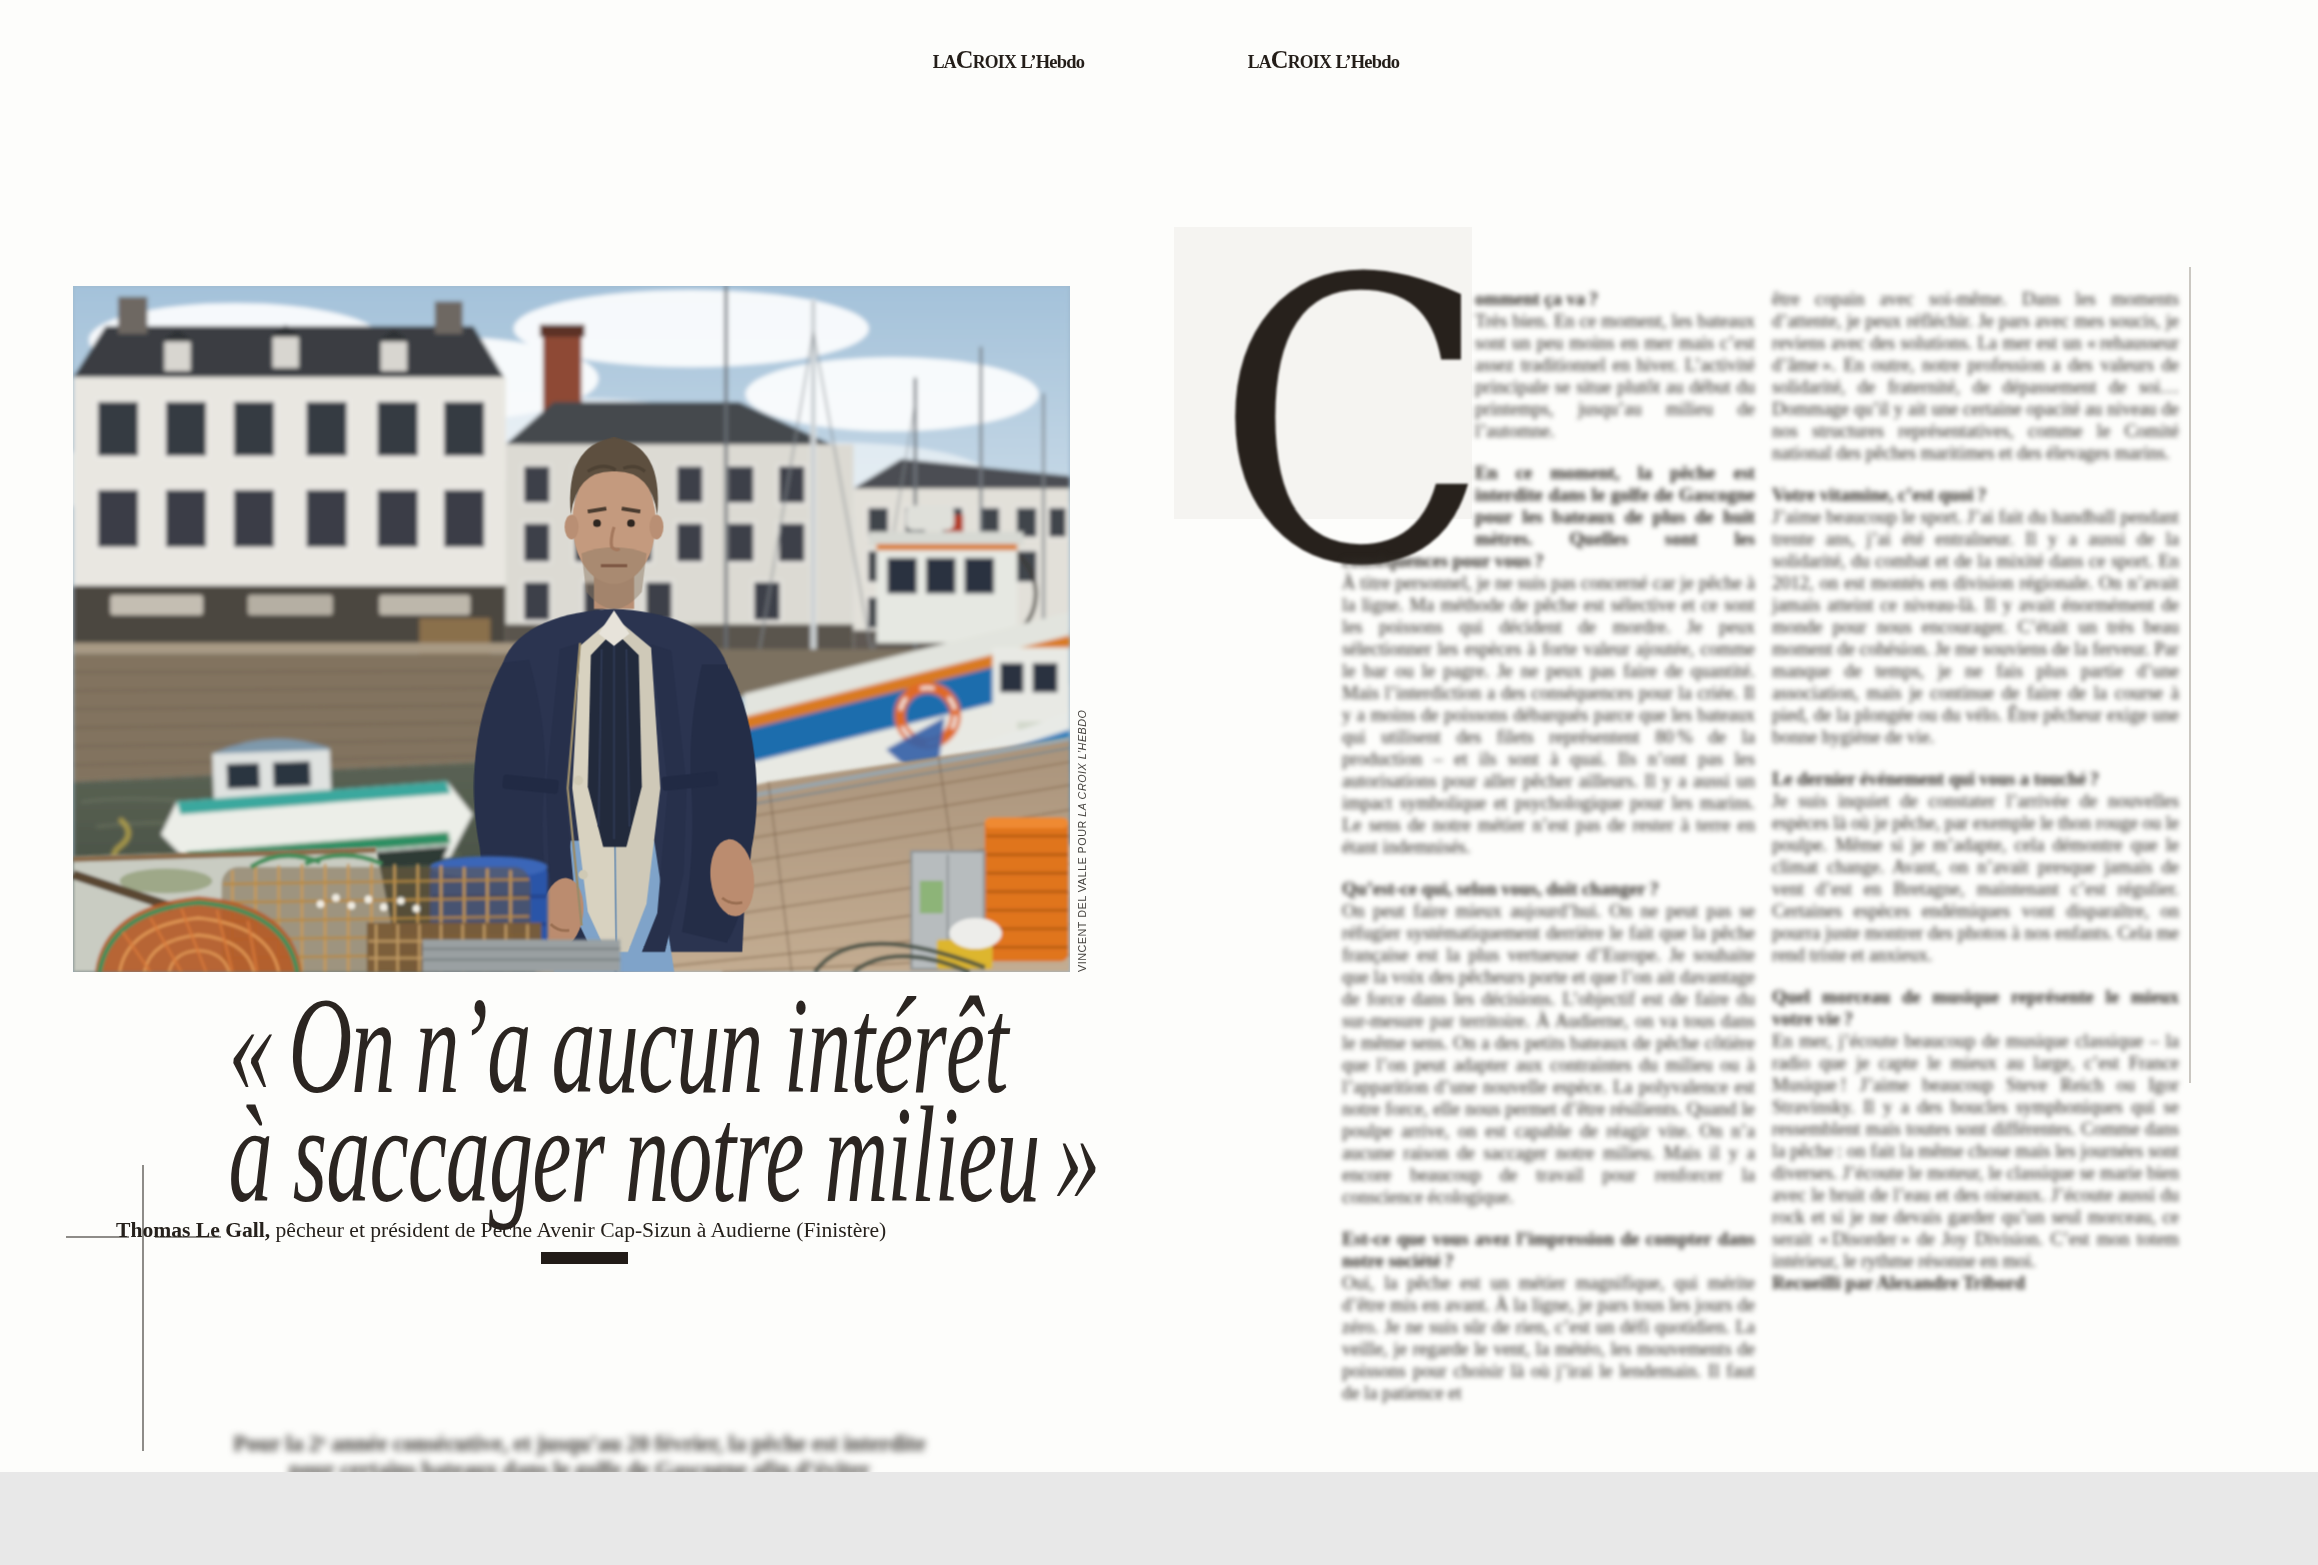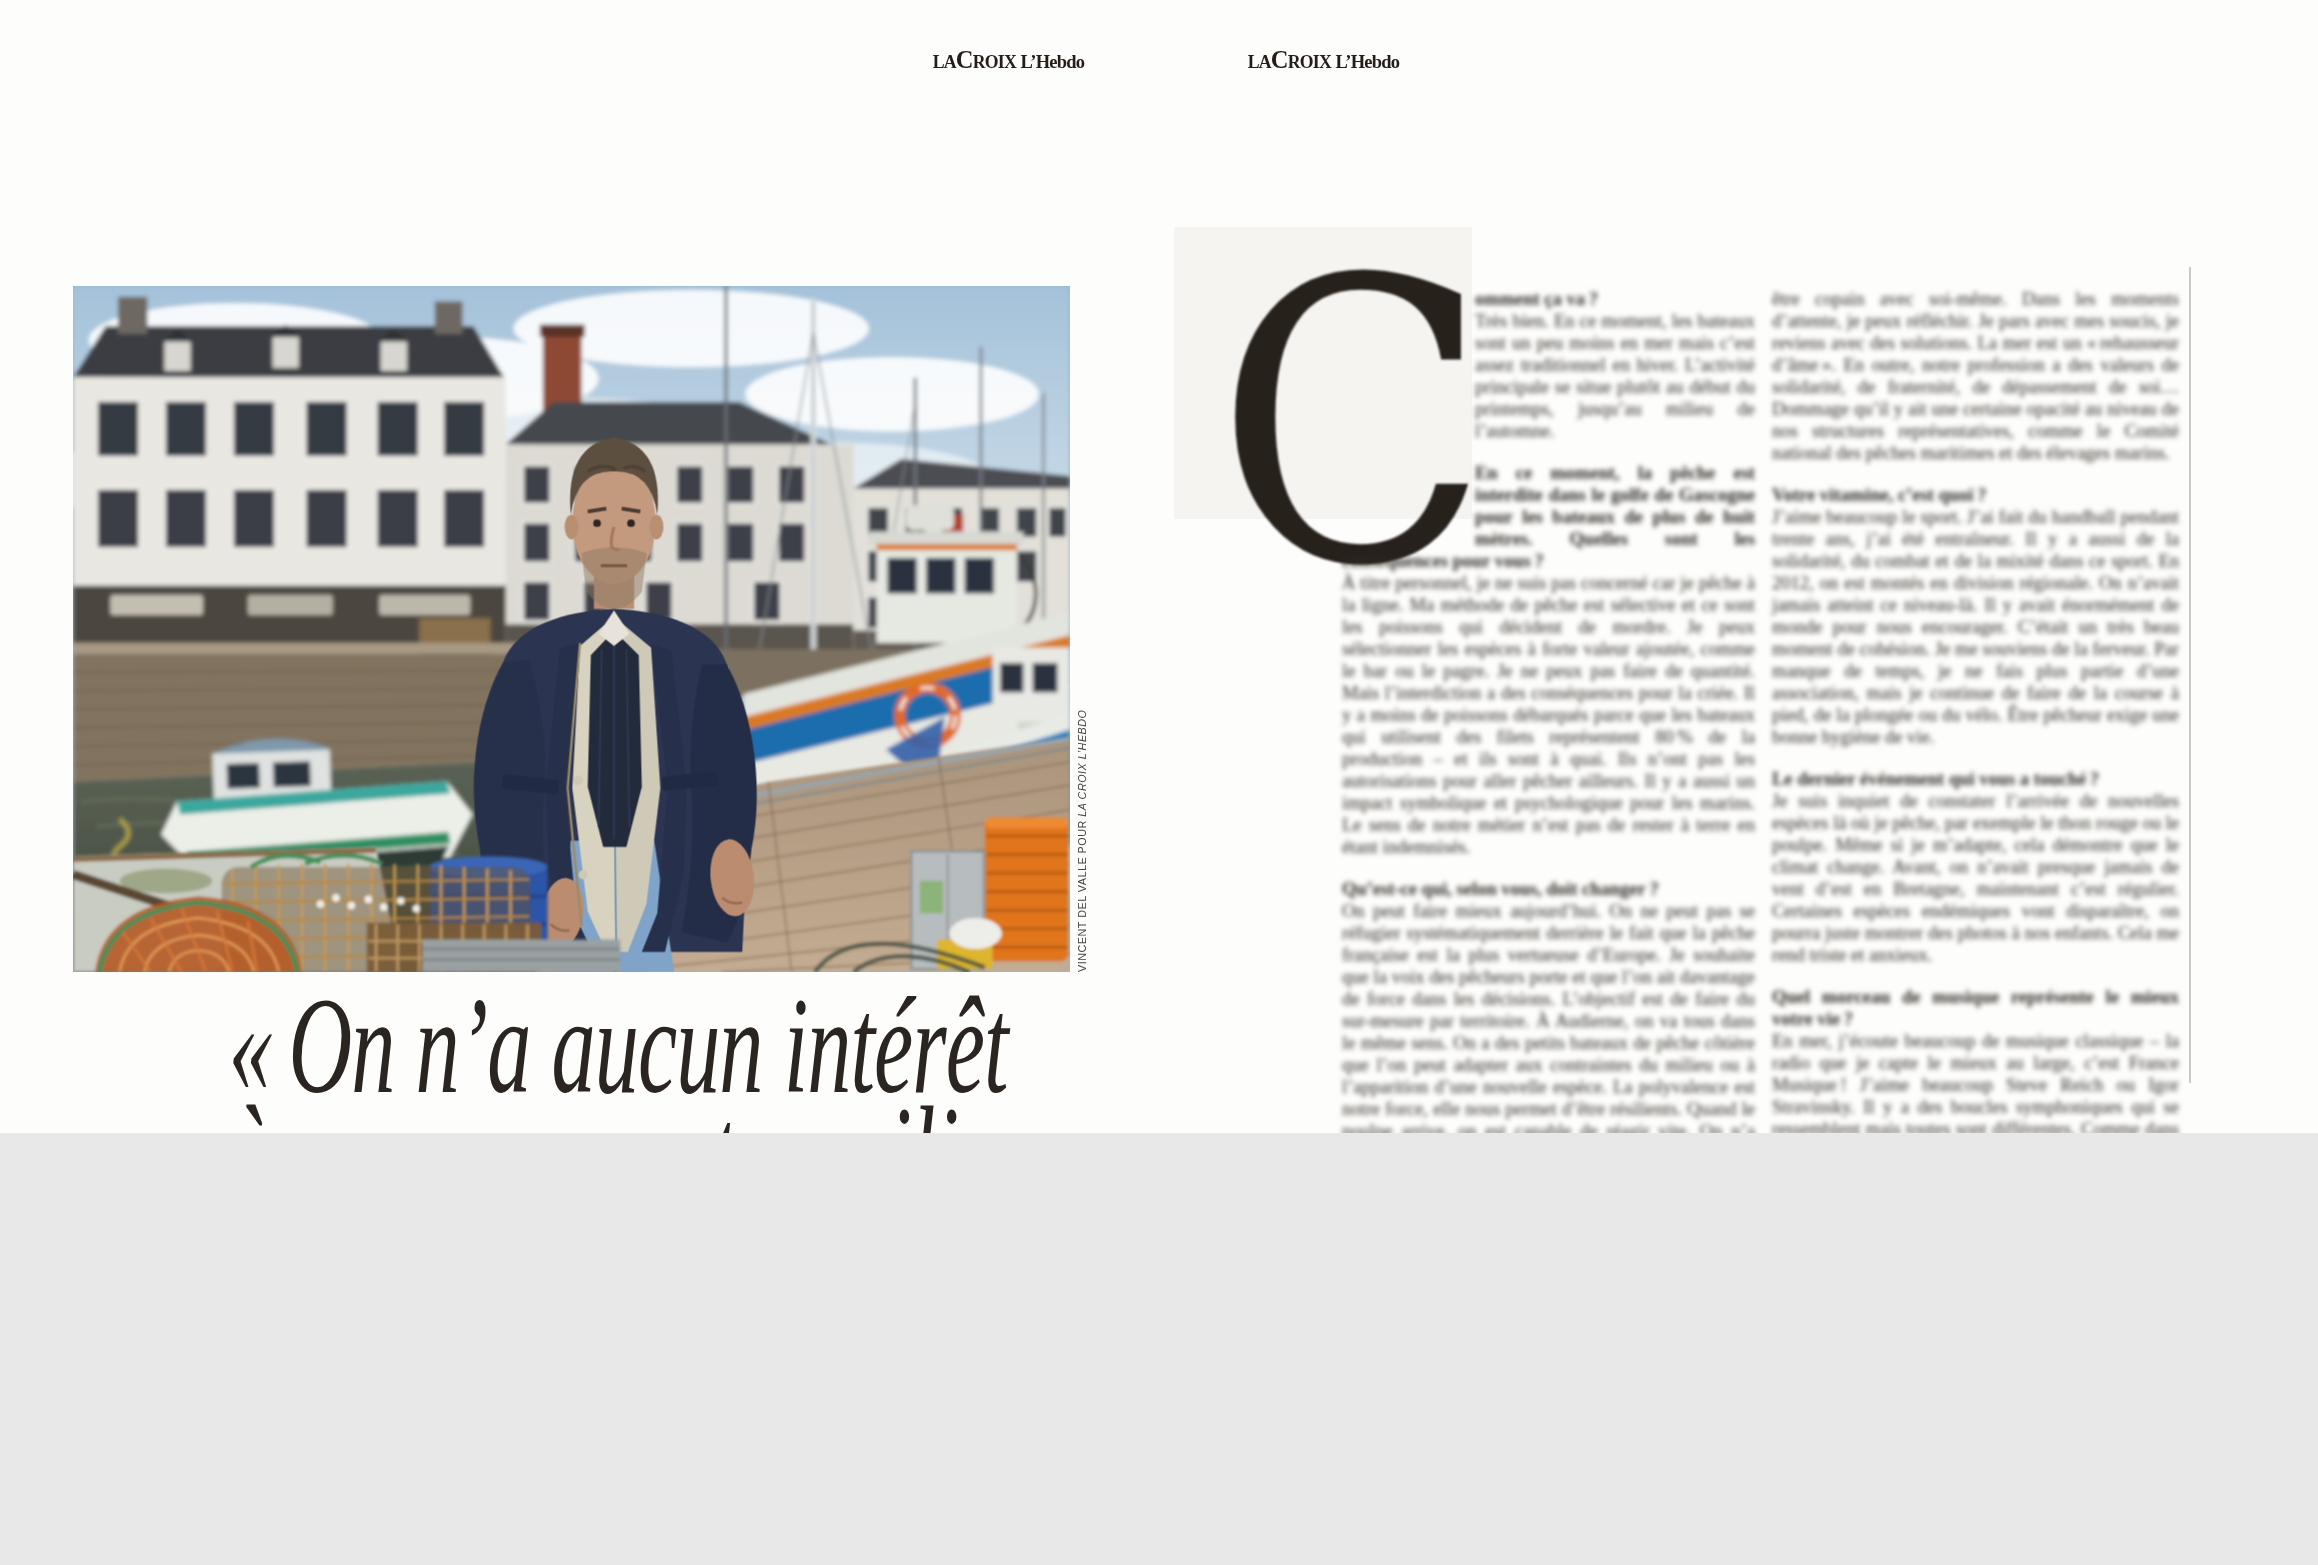--- a/index.html
+++ b/index.html
@@ -1,16 +1,16 @@
 <!DOCTYPE html>
 <html style="font-size:12.4px"><head>
 <meta charset="utf-8">
 <style>
   html,body{margin:0;padding:0;background:#e8e8e8;}
-  .spread{position:relative;width:2319px;height:1133px;background:#fdfdfb;overflow:hidden;
+  .spread{position:relative;width:2319px;height:1472px;background:#fdfdfb;overflow:hidden;
           font-family:"Liberation Serif",serif;color:#26211d;}
   .abs{position:absolute;}
 
   
   .masthead{width:201px;text-align:center;font-family:"Liberation Serif",serif;font-weight:700;
             color:#241e19;white-space:nowrap;transform:scaleX(.96);}
   .masthead .m-la{font-size:18.5px;letter-spacing:-0.8px;}
   .masthead .m-c{font-size:25.5px;letter-spacing:-0.8px;}
   .masthead .m-roix{font-size:18.5px;letter-spacing:-0.8px;}
   .masthead .m-hebdo{font-size:19.3px;margin-left:4.6px;letter-spacing:-0.8px;}

